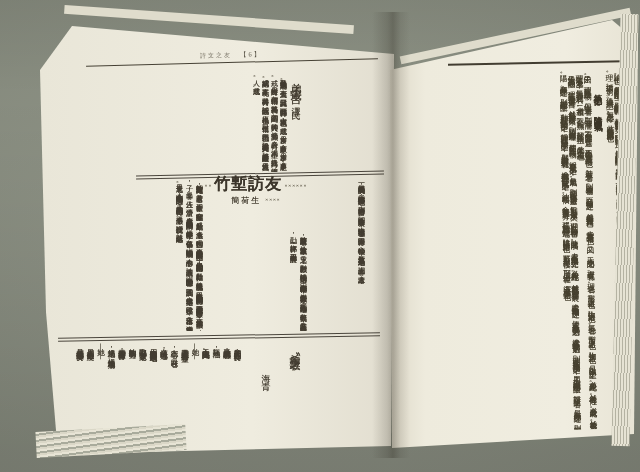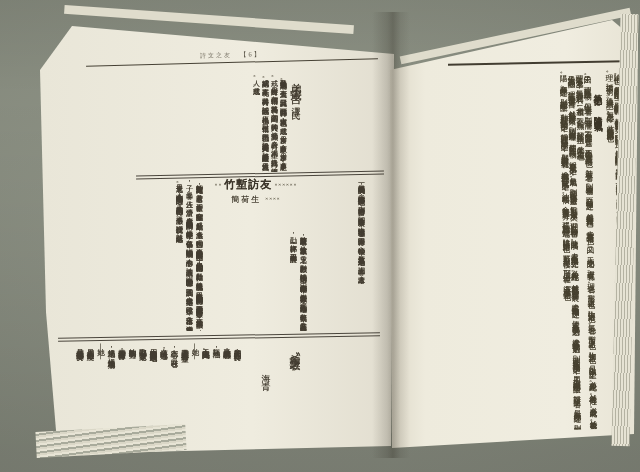--- a/index.html
+++ b/index.html
@@ -50,21 +50,21 @@
   .lp-rule{position:absolute;left:46px;right:16px;top:42px;border-top:1.5px solid #45403468;border-top-color:#454034;transform:rotate(-1.5deg);}
   .rule-double{height:2px;border-top:1px solid #4a453c;border-bottom:1px solid #4a453c;}
   .a1{position:absolute;left:94px;top:54px;width:168px;height:98px;overflow:hidden;font-size:7px;line-height:9px;letter-spacing:.4px;}
   .a1-titlecol{display:block;margin-left:4px;margin-right:2px;}
   .a1-title{font-size:11.5px;letter-spacing:3px;display:inline-block;}
   .a1-author{font-size:9px;display:inline-block;margin-top:12px;letter-spacing:4px;}
   .div1{position:absolute;left:96px;right:10px;top:153px;transform:rotate(-1.2deg);}
   .a2{position:absolute;left:22px;top:159px;width:304px;height:152px;font-size:7px;line-height:10px;letter-spacing:.4px;}
   .a2-strip{position:absolute;right:0;top:0;bottom:0;width:54px;overflow:hidden;}
   .a2-head{position:absolute;right:58px;top:0;width:104px;height:50px;direction:rtl;text-align:center;}
-  .a2-title{font-size:11px;letter-spacing:1px;font-weight:bold;color:#3c362c;}
+  .a2-title{font-size:16px;letter-spacing:1px;font-weight:bold;color:#3c362c;}
   .a2-marks{font-size:5px;color:#6d6859;letter-spacing:1px;vertical-align:2px;}
   .a2-authline{font-size:8px;margin-top:3px;letter-spacing:2px;}
   .a2-colsA{position:absolute;right:58px;top:52px;bottom:0;width:104px;overflow:hidden;}
   .a2-colsB{position:absolute;left:0;top:0;bottom:0;width:142px;overflow:hidden;}
   .div2{position:absolute;left:18px;right:14px;top:315px;transform:rotate(-1deg);}
   .a3{position:absolute;left:22px;top:321px;width:304px;height:112px;}
   .a3-titlecol{position:absolute;right:64px;top:2px;font-size:11px;letter-spacing:2px;height:106px;}
   .a3-authorcol{position:absolute;right:94px;top:26px;font-size:9px;letter-spacing:8px;height:80px;color:#4a443a;}
   .a3-poem{position:absolute;left:4px;right:124px;top:2px;bottom:0;font-size:7.5px;line-height:10.5px;letter-spacing:.6px;overflow:hidden;}
   .a3-poem div{margin:0;}

